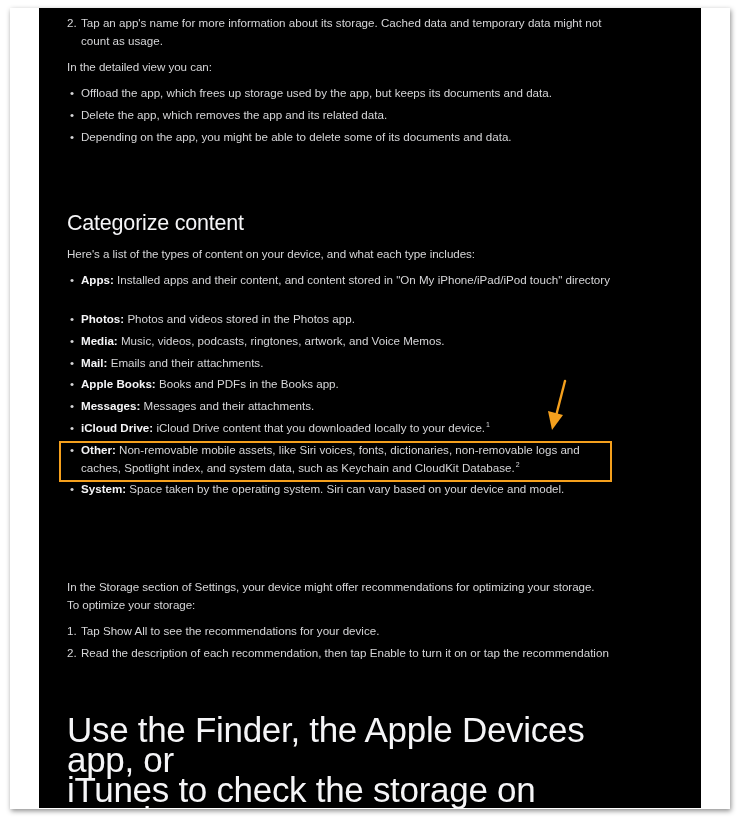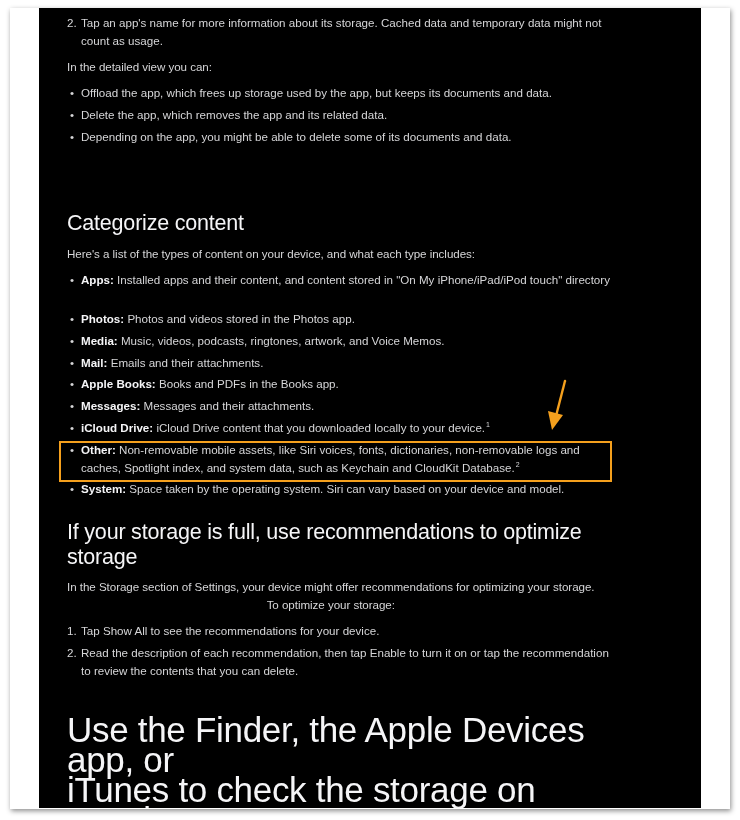--- a/index.html
+++ b/index.html
@@ -30,21 +30,20 @@
       font-family: "Liberation Sans", sans-serif;
       color: #d6d6d8;
       font-size: 11.6px;
     }
     .t {
       position: absolute;
       left: 28px;
       white-space: nowrap;
       line-height: 18px;
       letter-spacing: -0.05px;
-      text-align: center;
     }
     .li {
       position: absolute;
       left: 28px;
       width: 560px;
       line-height: 18px;
     }
     .li .bullet {
       position: absolute;
       left: 3px;
@@ -179,39 +178,34 @@
     <span class="bullet">•</span>
     <span class="body"><b>System:</b><span> Space taken by the operating system. Siri can vary based on your device and model.</span></span>
   </div>
 
   <div class="highlight-box"></div>
   <svg class="arrow" viewBox="0 0 40 60">
     <line x1="26" y1="5" x2="17" y2="40" stroke="#f5a01d" stroke-width="2.4" stroke-linecap="round"></line>
     <polygon points="13,54 9,35 24,39" fill="#f5a01d"></polygon>
   </svg>
 
-  <h2 class="h2" style="top:512px;">
-    <span>If your storage is full, use recommendations to optimize</span><br>
-    <span>storage</span>
-  </h2>
 
   <div class="t" style="top:570px;">
     <span>In the Storage section of Settings, your device might offer recommendations for optimizing your storage.</span><br>
     <span>To optimize your storage:</span>
   </div>
 
   <div class="li" style="top:614px;">
     <span class="num">1.</span>
     <span class="body">Tap Show All to see the recommendations for your device.</span>
   </div>
   <div class="li" style="top:636px;">
     <span class="num">2.</span>
     <span class="body">
       <span>Read the description of each recommendation, then tap Enable to turn it on or tap the recommendation</span><br>
-      <span>to review the contents that you can delete.</span>
     </span>
   </div>
 
   <h1 class="h1" style="top:707px;">
     <span>Use the Finder, the Apple Devices app, or</span><br>
     <span>iTunes to check the storage on your iOS</span><br>
     <span>device</span>
   </h1>
 </div>
 

